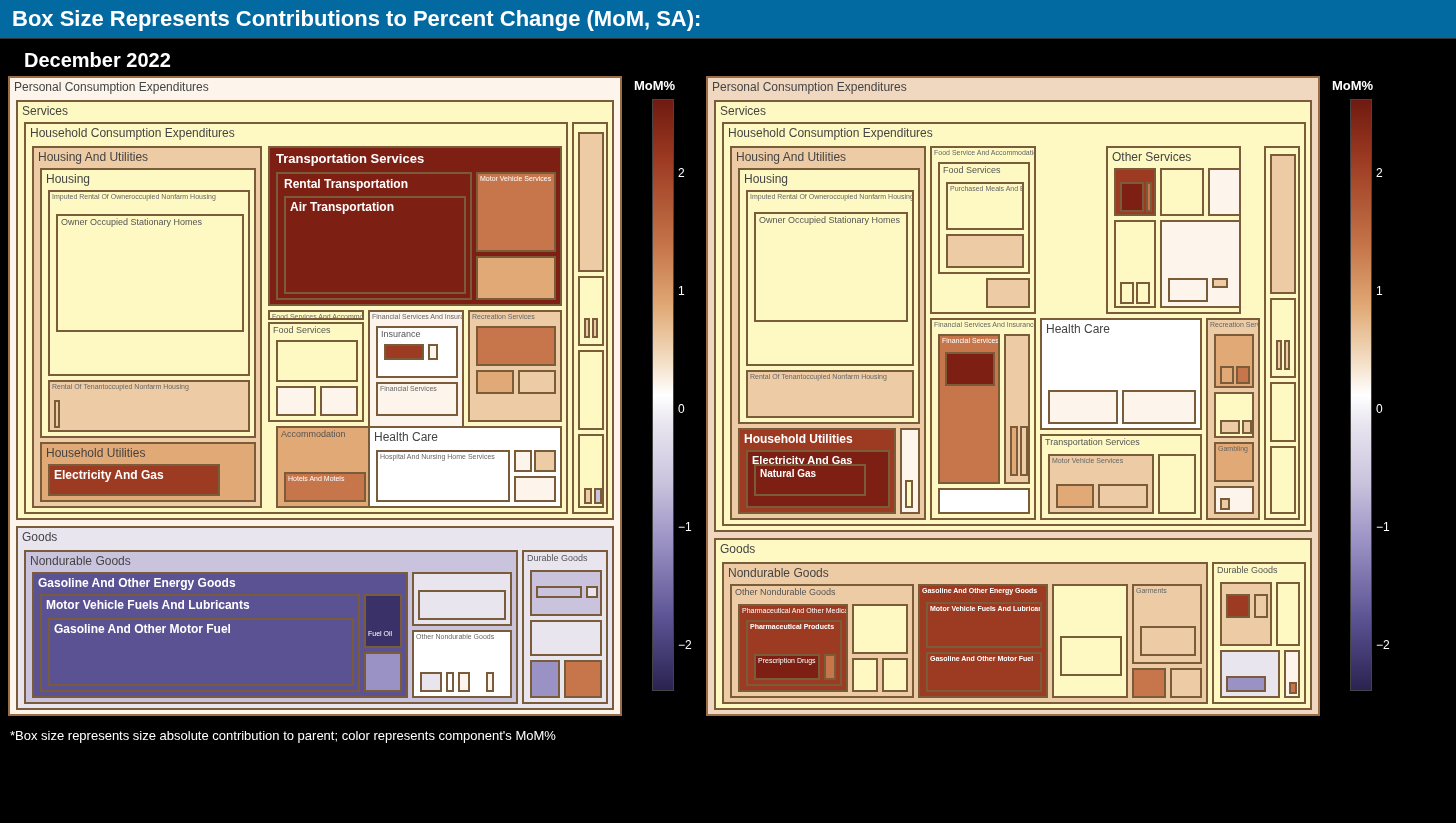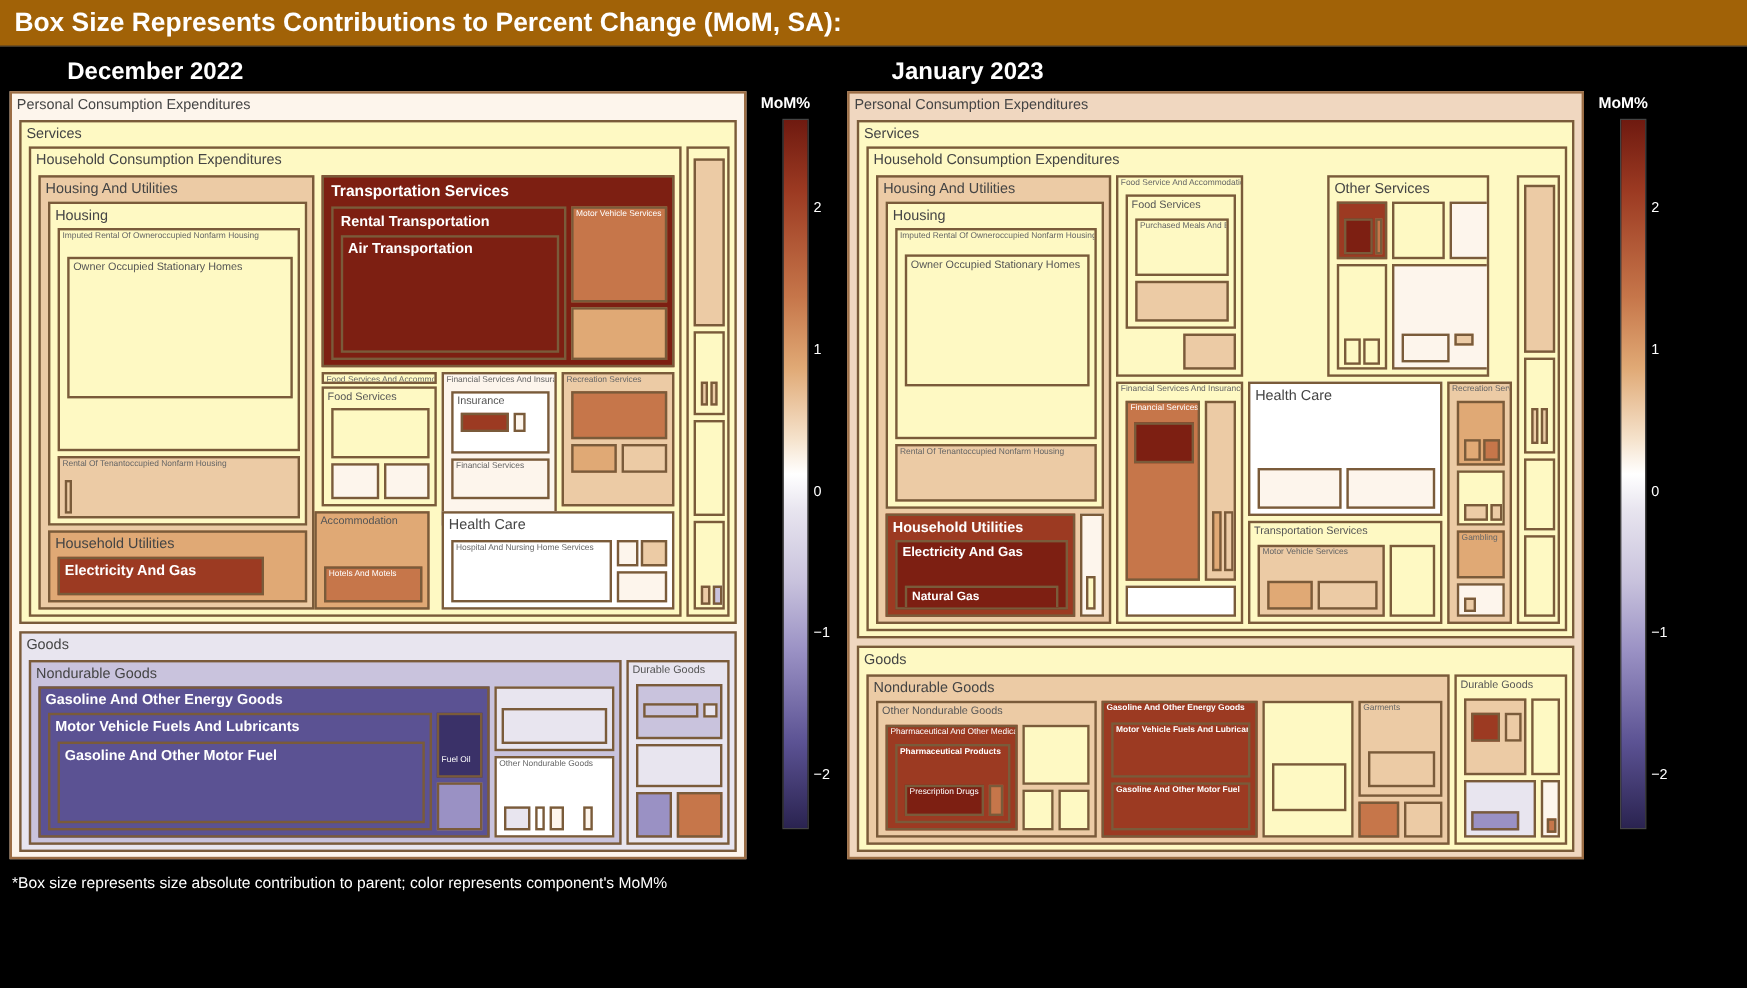--- a/index.html
+++ b/index.html
@@ -1,17 +1,17 @@
 <!DOCTYPE html>
 <html><head>
 <meta charset="utf-8">
 <style>
   html,body{margin:0;padding:0;background:#000;color:#fff;font-family:Arial,Helvetica,sans-serif;width:1456px;height:823px;overflow:hidden}
-  .header{font-size:22px;font-weight:bold;padding:6px 12px;background:#a16207;border-bottom:1px solid #333}
-  .dates{display:flex;padding:10px 56px 4px}
+  .header{font-size:22px;font-weight:bold;padding:6px 12px;background:#0369a1;border-bottom:1px solid #333}
+  .dates{display:flex;padding:10px 24px 4px}
   .date-label{font-size:20px;font-weight:bold}
   .date-left{width:50%;padding-left:0}
   .date-right{width:50%;padding-left:30px}
   .charts{display:flex;padding:0 8px;gap:8px}
   .chart-col{display:flex;gap:6px}
   .treemap{width:614px;height:640px;box-sizing:border-box;position:relative;color:#333}
   .tm-dec{background:#fdf5ec;border:2px solid #9b6d45}
   .tm-jan{background:#f0d7c0;border:2px solid #9b6d45}
   .box{position:absolute;box-sizing:border-box;border:2px solid #7a5b3a;overflow:hidden}
   .lbl{font-size:12px;padding:2px 4px;white-space:nowrap;overflow:hidden;color:#444}
@@ -38,21 +38,20 @@
   .tick{position:absolute;left:50px;font-size:12px;color:#fff}
   .footer{font-size:13px;padding:12px 10px 0;color:#fff}
 </style>
 </head>
 <body>
 
 <div class="header">Box Size Represents Contributions to Percent Change (MoM, SA):</div>
 
 <div class="dates">
   <div class="date-label date-left">December 2022</div>
-  <div class="date-label date-right">January 2023</div>
 </div>
 
 <div class="charts">
 
   <div class="chart-col">
     <div class="treemap tm-dec">
       <div class="lbl">Personal Consumption Expenditures</div>
 
       <div class="box c1" style="left:6px;top:22px;width:598px;height:420px">
         <div class="lbl">Services</div>
@@ -101,21 +100,21 @@
 
           <div class="box c1" style="left:242px;top:186px;width:96px;height:10px">
             <div class="lbl-xs">Food Services And Accommodations</div>
           </div>
           <div class="box c1" style="left:242px;top:198px;width:96px;height:100px">
             <div class="lbl-s">Food Services</div>
             <div class="box c1" style="left:6px;top:16px;width:82px;height:42px"></div>
             <div class="box c0" style="left:6px;top:62px;width:40px;height:30px"></div>
             <div class="box c0" style="left:50px;top:62px;width:38px;height:30px"></div>
           </div>
-          <div class="box c3" style="left:236px;top:302px;width:96px;height:82px">
+          <div class="box c3" style="left:250px;top:302px;width:96px;height:82px">
             <div class="lbl-s">Accommodation</div>
             <div class="box c4" style="left:6px;top:44px;width:82px;height:30px">
               <div class="lbl-xs" style="color:#fff">Hotels And Motels</div>
             </div>
           </div>
 
           <div class="box c0" style="left:342px;top:186px;width:96px;height:128px">
             <div class="lbl-xs">Financial Services And Insurance</div>
             <div class="box cw" style="left:6px;top:14px;width:82px;height:52px">
               <div class="lbl-s">Insurance</div>
@@ -235,21 +234,21 @@
                 </div>
               </div>
               <div class="box c2" style="left:6px;top:200px;width:168px;height:48px">
                 <div class="lbl-xs">Rental Of Tenantoccupied Nonfarm Housing</div>
               </div>
             </div>
             <div class="box c5" style="left:6px;top:280px;width:158px;height:86px">
               <div class="lbl lbl-w">Household Utilities</div>
               <div class="box c6" style="left:6px;top:20px;width:144px;height:58px">
                 <div class="lbl lbl-w" style="font-size:11px">Electricity And Gas</div>
-                <div class="box c6" style="left:6px;top:36px;width:128px;height:32px">
+                <div class="box c6" style="left:6px;top:12px;width:112px;height:32px">
                   <div class="lbl lbl-w" style="font-size:10px">Natural Gas</div>
                 </div>
               </div>
             </div>
             <div class="box c0" style="left:168px;top:280px;width:20px;height:86px">
               <div class="box c1" style="left:3px;top:50px;width:8px;height:28px"></div>
             </div>
           </div>
 
           <div class="box c1" style="left:206px;top:22px;width:106px;height:168px">

